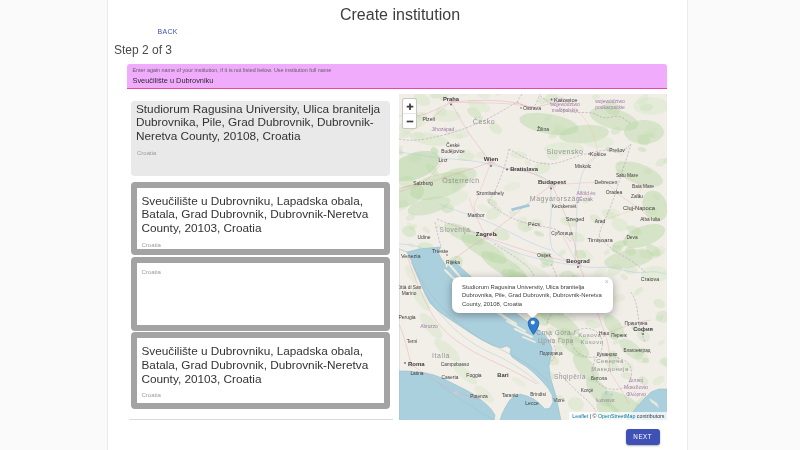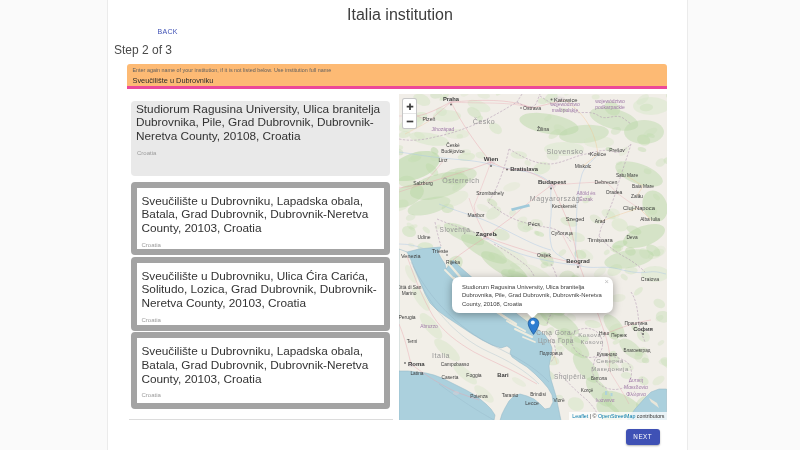--- a/index.html
+++ b/index.html
@@ -6,21 +6,21 @@
 html,body { width:800px; height:450px; overflow:hidden; background:#fafafa;
   font-family:"Liberation Sans", sans-serif; }
 #card { position:absolute; left:107px; top:0; width:581px; height:450px;
   background:#fff; border-left:1px solid #ebebeb; border-right:1px solid #ebebeb; }
 #title { position:absolute; left:0; right:0; top:6px; text-align:center;
   font-size:16px; color:#3d3d3d; }
 #step { position:absolute; left:114px; top:43px; font-size:12px; color:#4a4a4a; }
 #back { position:absolute; left:157.5px; top:27.5px; font-size:7px; color:#3f51b5;
   letter-spacing:0.3px; }
 #field { position:absolute; left:126.5px; top:63.5px; width:540px; height:25px;
-  background:#fdba74; border-radius:3px 3px 0 0; border-bottom:3px solid #ec4899; }
+  background:#f0abfc; border-radius:3px 3px 0 0; border-bottom:1px solid #ec4899; }
 #field .lbl { position:absolute; left:6px; top:3.5px; font-size:5.4px; color:#5f5f5f; }
 #field .val { position:absolute; left:6px; top:12px; font-size:7.4px; color:#2b2b2b; }
 .item { position:absolute; left:130.5px; width:259.5px; }
 .item .t { font-size:11.8px; line-height:13.8px; color:#333; padding:1.5px 5px 0 5.5px; letter-spacing:-0.02px; }
 .item .c { font-size:6px; color:#9a9a9a; padding:6px 0 0 6.5px; }
 #it1 { top:101px; height:74.5px; background:#e9e9e9; border-radius:4px; }
 #it2,#it3,#it4 { border:6px solid #a3a3a3; border-radius:4px; background:#fff; }
 #it2 { top:181.5px; height:73.5px; }
 #it3 { top:256.5px; height:74px; }
 #it4 { top:332px; height:76.5px; }
@@ -45,37 +45,36 @@
   font-size:5.3px; color:#333; padding:1px 2px 1px 3px; }
 #attrib .bl { color:#0078a8; }
 #next { position:absolute; left:626px; top:428.5px; width:33.5px; height:16px;
   background:#3f51b5; border-radius:3px; color:#fff; font-size:6.3px;
   letter-spacing:0.5px; text-align:center; line-height:16px;
   box-shadow:0 1px 2px rgba(0,0,0,0.3); }
 </style>
 </head>
 <body>
 <div id="card"></div>
-<div id="title">Italia institution</div>
+<div id="title">Create institution</div>
 <div id="step">Step 2 of 3</div>
 <div id="back">BACK</div>
 <div id="field">
   <div class="lbl">Enter again name of your institution, if it is not listed below. Use institution full name</div>
   <div class="val">Sveučilište u Dubrovniku</div>
 </div>
 <div class="item" id="it1">
   <div class="t">Studiorum Ragusina University, Ulica branitelja Dubrovnika, Pile, Grad Dubrovnik, Dubrovnik-Neretva County, 20108, Croatia</div>
   <div class="c">Croatia</div>
 </div>
 <div class="item" id="it2">
     <div class="t">Sveučilište u Dubrovniku, Lapadska obala, Batala, Grad Dubrovnik, Dubrovnik-Neretva County, 20103, Croatia</div>
     <div class="c">Croatia</div>
   </div>
   <div class="item" id="it3">
-    <div class="t">Sveučilište u Dubrovniku, Ulica Ćira Carića, Solitudo, Lozica, Grad Dubrovnik, Dubrovnik-Neretva County, 20103, Croatia</div>
     <div class="c">Croatia</div>
   </div>
   <div class="item" id="it4">
     <div class="t">Sveučilište u Dubrovniku, Lapadska obala, Batala, Grad Dubrovnik, Dubrovnik-Neretva County, 20103, Croatia</div>
     <div class="c">Croatia</div>
   </div>
 <div id="listline"></div>
 <div id="map">
 <svg width="267.5" height="326.5" viewBox="0 0 267.5 326.5">
   <rect x="0" y="0" width="268" height="327" fill="#f1eee8"></rect>

